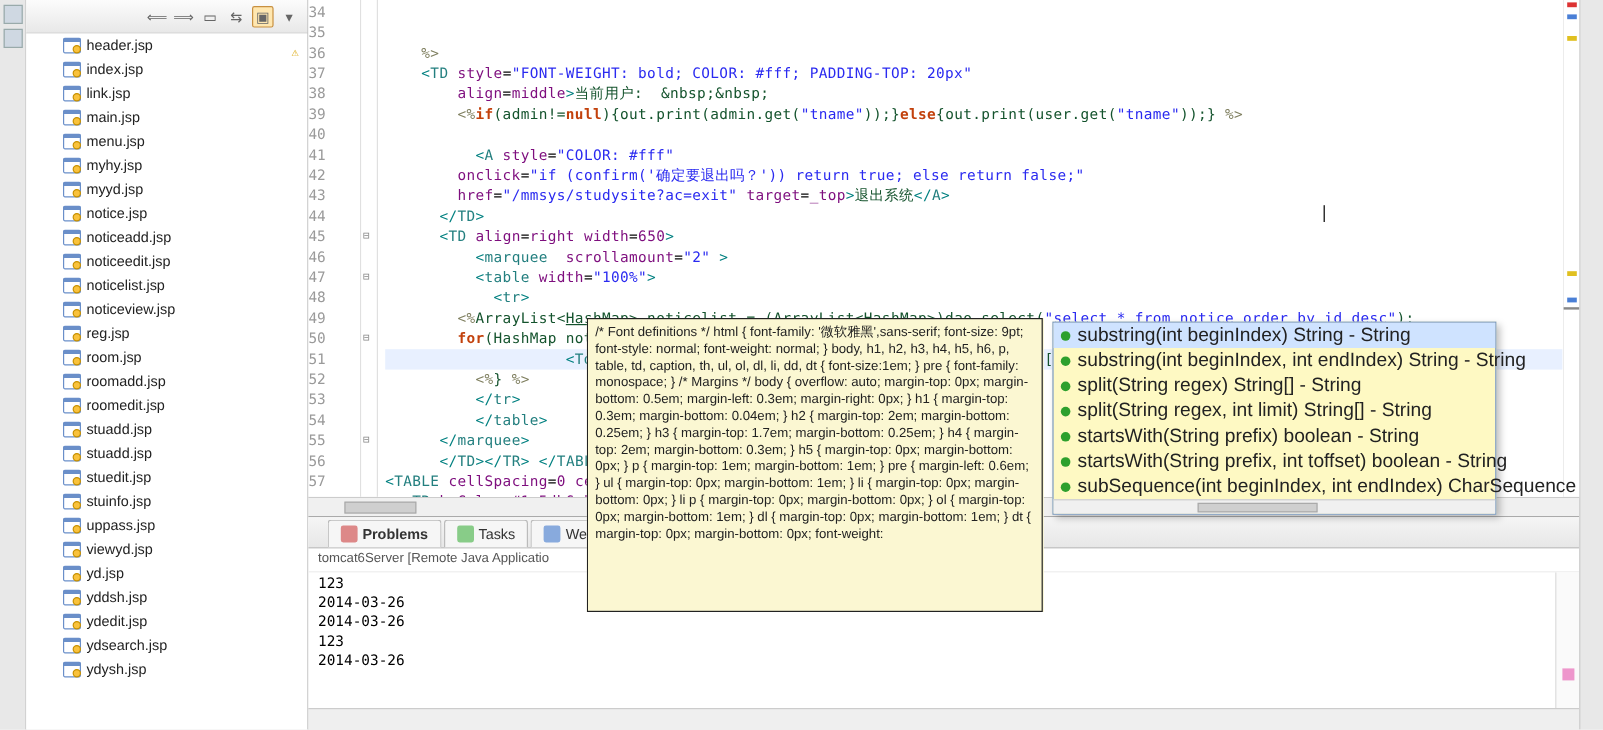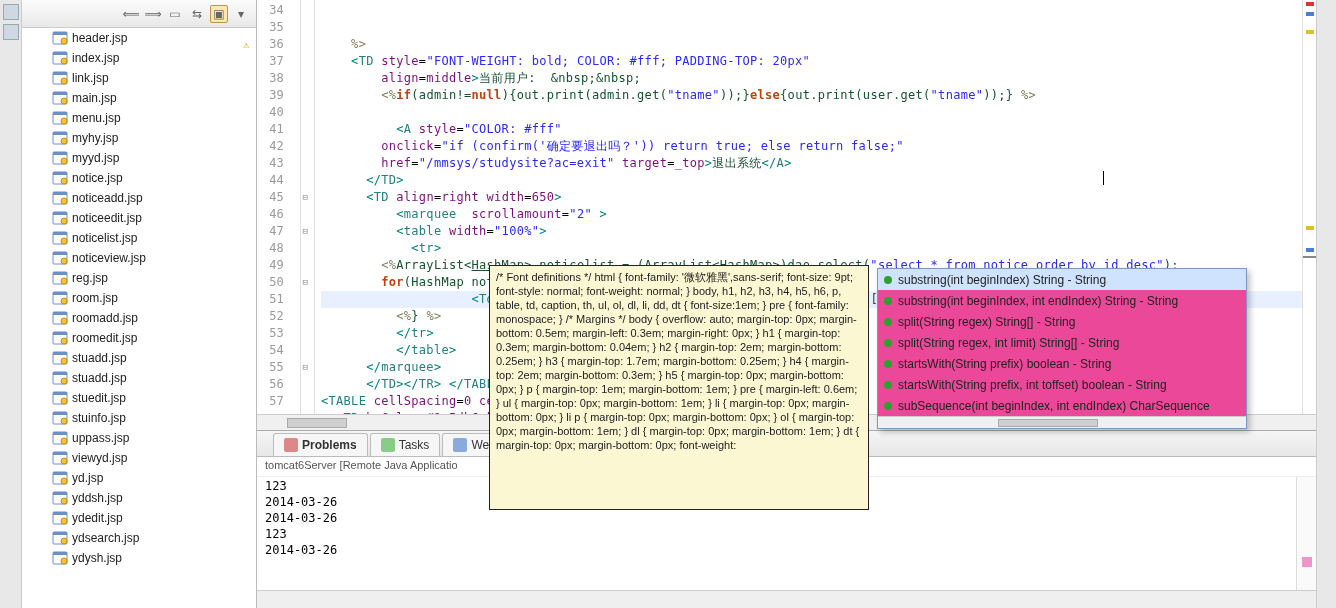--- a/index.html
+++ b/index.html
@@ -15,38 +15,38 @@
   .explorer-toolbar .tb { width:18px; height:18px; display:flex; align-items:center; justify-content:center; color:#666; cursor:pointer; }
   .explorer-toolbar .tb.orange { border:1px solid #c89040; background:#ffe7b0; border-radius:2px;}
   .explorer-body { flex:1; overflow:auto; background:#fff; }
   .file-item { display:flex; align-items:center; gap:4px; padding:2px 4px 2px 30px; height:20px; cursor:pointer; }
   .file-icon { width:16px; height:16px; display:inline-flex; align-items:center; justify-content:center; }
   .file-icon svg { width:16px; height:16px; }
   .file-name { color:#222; white-space:nowrap; }
   
   .right-stack { flex:1; display:flex; flex-direction:column; min-width:0; }
   .editor-wrap { flex:1; display:flex; min-height:0; position:relative; }
-  .gutter-ln { width:44px; background:#fff; border-right:1px solid #e0e0e0; text-align:center; padding:2px 4px 0 0; color:#9a9a9a; font-family:Consolas,monospace; font-size:12px; line-height:17px;}
+  .gutter-ln { width:44px; background:#fff; border-right:1px solid #e0e0e0; text-align:left; padding:2px 4px 0 0; color:#9a9a9a; font-family:Consolas,monospace; font-size:12px; line-height:17px;}
   .gutter-ln .ln { height:17px; position:relative;}
   .gutter-ln .warn::before{ content:"⚠"; color:#d9a400; position:absolute; left:-14px; font-size:10px;}
   .gutter-ln .fold::after{ content:"⊟"; color:#888; position:absolute; right:-12px; font-size:9px;}
   .gutter-fold { width:14px; background:#fff; border-right:1px solid #e0e0e0;}
   .code { flex:1; background:#fff; font-family:Consolas,monospace; font-size:12px; line-height:17px; padding:2px 0 0 6px; overflow:auto; white-space:pre; position:relative; letter-spacing:0.3px;}
   .code .line { height:17px; }
   .code .hl { background:#e8f0ff; }
   .c-tag { color:#237f7f; }
   .c-attr { color:#7e0e7e; }
   .c-str { color:#2a2af0; }
   .c-punc { color:#008080; }
   .c-text { color:#14532d; }
   .c-key { color:#c2410c; font-weight:bold;}
   .c-scr { color:#7f7f5f; }
   
   .tooltip-doc { position:absolute; left:232px; top:265px; width:380px; height:245px; background:#fbf7d2; border:1px solid #222; font-size:11px; line-height:14px; color:#222; padding:4px 6px; overflow:hidden; font-family:Tahoma,sans-serif; }
-  .completion { position:absolute; left:620px; top:268px; width:370px; background:#ec4899; border:1px solid #7a99c8; box-shadow:3px 3px 6px rgba(0,0,0,0.25); font-size:12px; }
+  .completion { position:absolute; left:620px; top:268px; width:370px; background:#fef9c3; border:1px solid #7a99c8; box-shadow:3px 3px 6px rgba(0,0,0,0.25); font-size:16px; }
   .completion .row { display:flex; align-items:center; gap:6px; height:21px; padding:0 6px; cursor:pointer; }
   .completion .row .dot{ width:8px; height:8px; border-radius:50%; background:#2da02d; flex-shrink:0;}
   .completion .row.sel { background:#cfe3ff; }
   .completion .lbl { color:#222; white-space:nowrap;}
   .completion-scroll { height:12px; background:#f0f0f0; border-top:1px solid #ccc; display:flex; align-items:center;}
   .completion-scroll .thumb{ height:8px; width:100px; background:#cfcfcf; margin-left:120px; border:1px solid #aaa;}
   
   .ruler { width:14px; background:#fff; border-left:1px solid #e0e0e0; position:relative;}
   .ruler .mark{position:absolute;right:2px;width:8px;height:4px;}
   .ruler .mark.red{background:#d33;}

